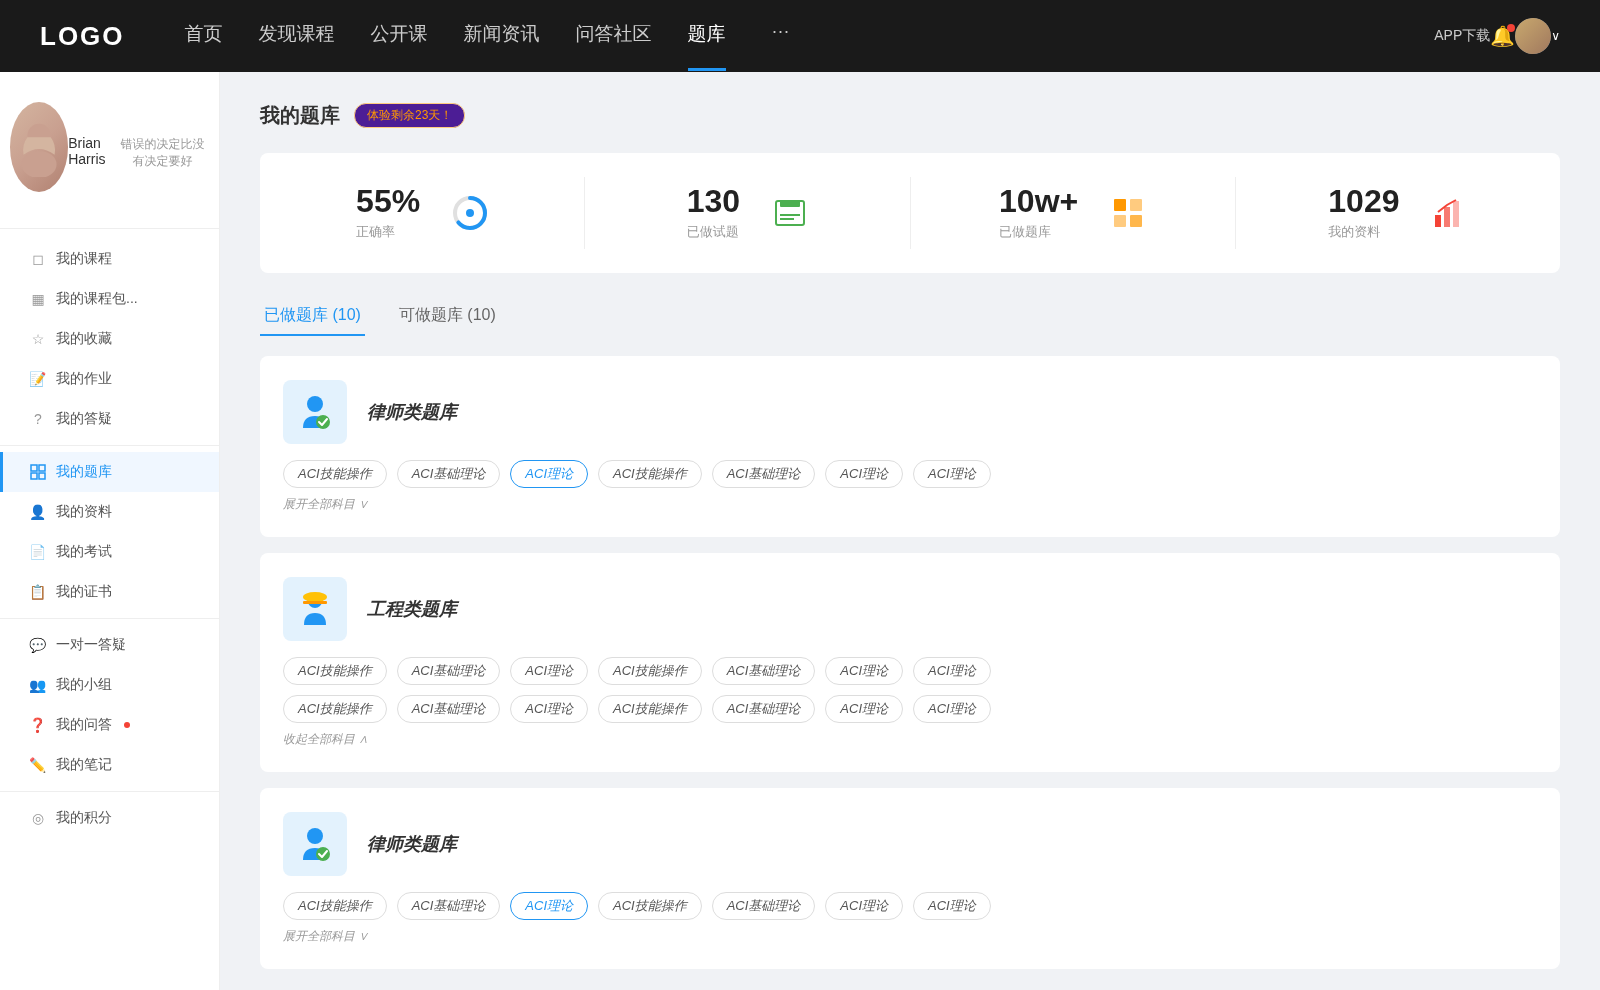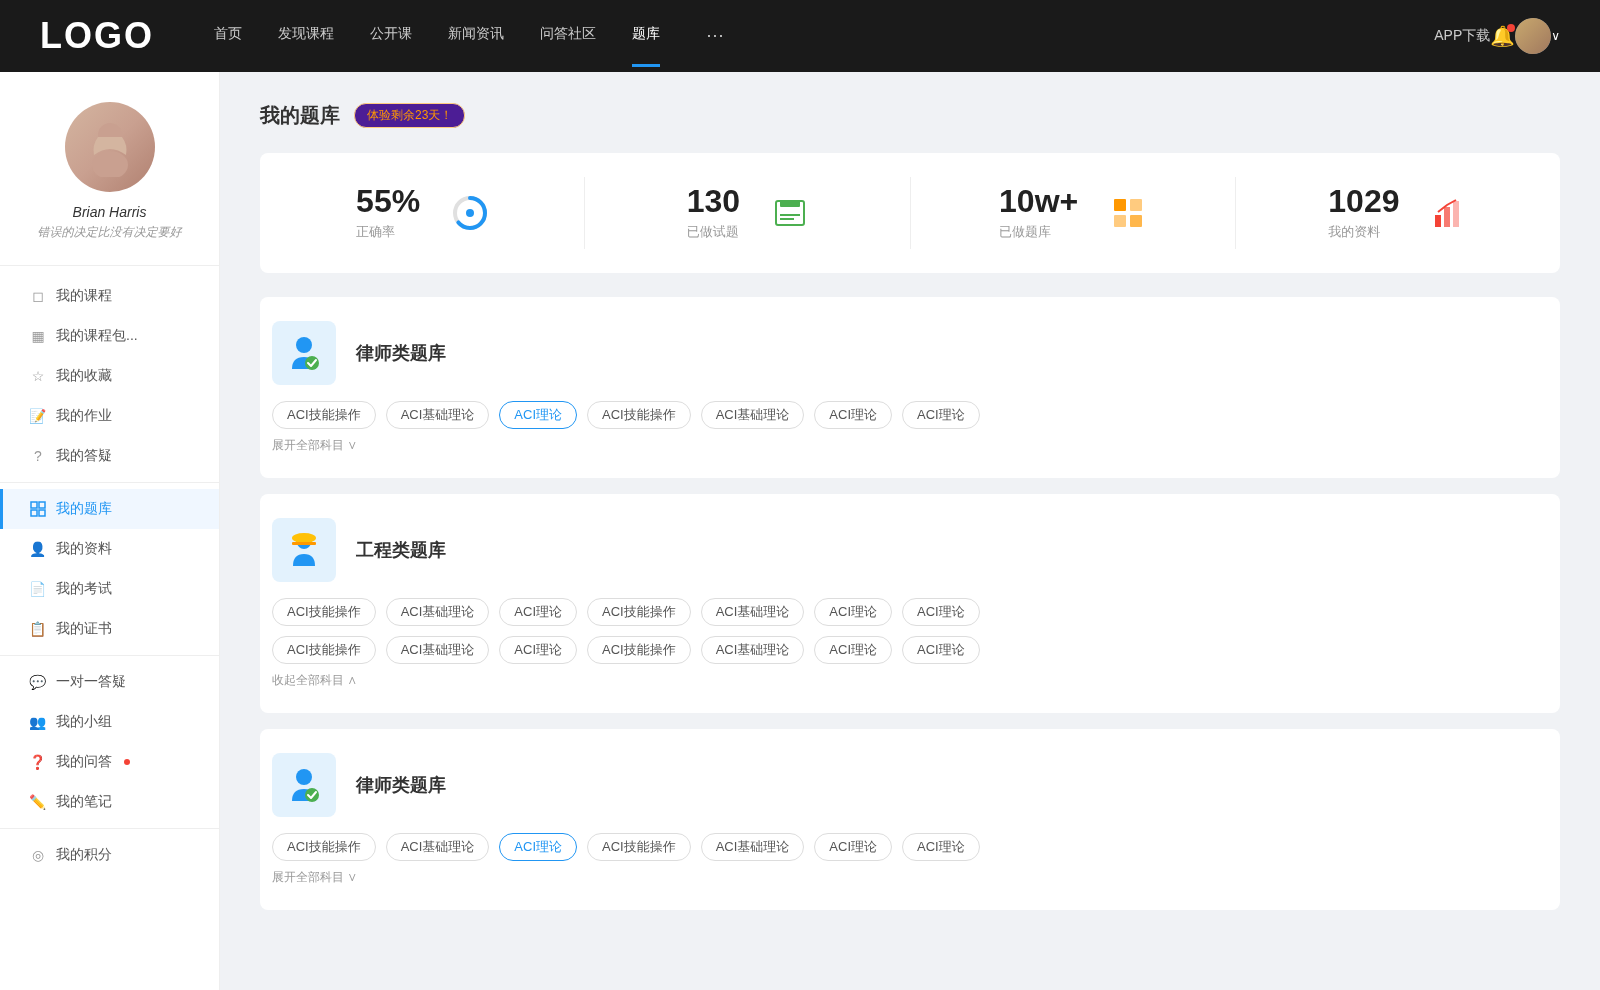--- a/index.html
+++ b/index.html
@@ -11,33 +11,33 @@
       height: 72px;
       display: flex;
       align-items: center;
       padding: 0 40px;
       position: fixed;
       top: 0; left: 0; right: 0;
       z-index: 100;
     }
     .nav-logo {
       color: white;
-      font-size: 36px;
+      font-size: 26px;
       font-weight: bold;
       letter-spacing: 2px;
       margin-right: 60px;
     }
     .nav-links {
       display: flex;
       gap: 36px;
       flex: 1;
     }
     .nav-link {
       color: #ccc;
-      font-size: 14px;
+      font-size: 19px;
       cursor: pointer;
       position: relative;
       padding-bottom: 4px;
     }
     .nav-link.active {
       color: white;
     }
     .nav-link.active::after {
       content: '';
       position: absolute;
@@ -104,25 +104,24 @@
     .sidebar {
       width: 220px;
       background: white;
       min-height: 918px;
       padding: 30px 0;
       flex-shrink: 0;
       border-right: 1px solid #eee;
     }
     .profile-section {
       display: flex;
-      flex-direction: column;
+      flex-direction: row;
       align-items: center;
       padding: 0 10px 24px;
       border-bottom: 1px solid #eee;
-      font-style: italic;
     }
     .avatar-wrap {
       width: 90px; height: 90px;
       border-radius: 50%;
       overflow: hidden;
       margin-bottom: 12px;
       background: #e0d0c8;
     }
     .avatar-placeholder {
       width: 100%; height: 100%;
@@ -267,22 +266,23 @@
     }
     .tab-item.active {
       color: #2196f3;
       border-bottom: 2px solid #2196f3;
     }
 
     
     .bank-card {
       background: white;
       border-radius: 8px;
-      padding: 24px 12px;
+      padding: 24px 23px;
       margin-bottom: 16px;
+      font-style: italic;
     }
     .bank-card-header {
       display: flex;
       align-items: center;
       gap: 20px;
       margin-bottom: 16px;
     }
     .bank-icon {
       width: 64px; height: 64px;
       border-radius: 8px;
@@ -504,20 +504,24 @@
           <svg width="32" height="32" viewBox="0 0 32 32">
             <rect x="2" y="18" width="6" height="12" fill="#f44336"></rect>
             <rect x="11" y="10" width="6" height="20" fill="#f44336" opacity="0.7"></rect>
             <rect x="20" y="4" width="6" height="26" fill="#f44336" opacity="0.4"></rect>
             <polyline points="5,15 14,8 23,3" fill="none" stroke="#f44336" stroke-width="2" marker-end="url(#ar)"></polyline>
           </svg>
         </div>
       </div>
     </div>
 
+    <div class="tabs-row">
+      <span class="tab-item active">已做题库 (10)</span>
+      <span class="tab-item">可做题库 (10)</span>
+    </div>
 
     <div class="bank-card">
       <div class="bank-card-header">
         <div class="bank-icon">
           <svg width="40" height="40" viewBox="0 0 40 40">
             <circle cx="20" cy="12" r="8" fill="#2196f3"></circle>
             <path d="M8 36 Q8 24 20 24 Q32 24 32 36" fill="#2196f3"></path>
             <circle cx="28" cy="30" r="7" fill="#4caf50"></circle>
             <path d="M24 30 L27 33 L32 27" stroke="white" stroke-width="2" fill="none" stroke-linecap="round" stroke-linejoin="round"></path>
           </svg>

